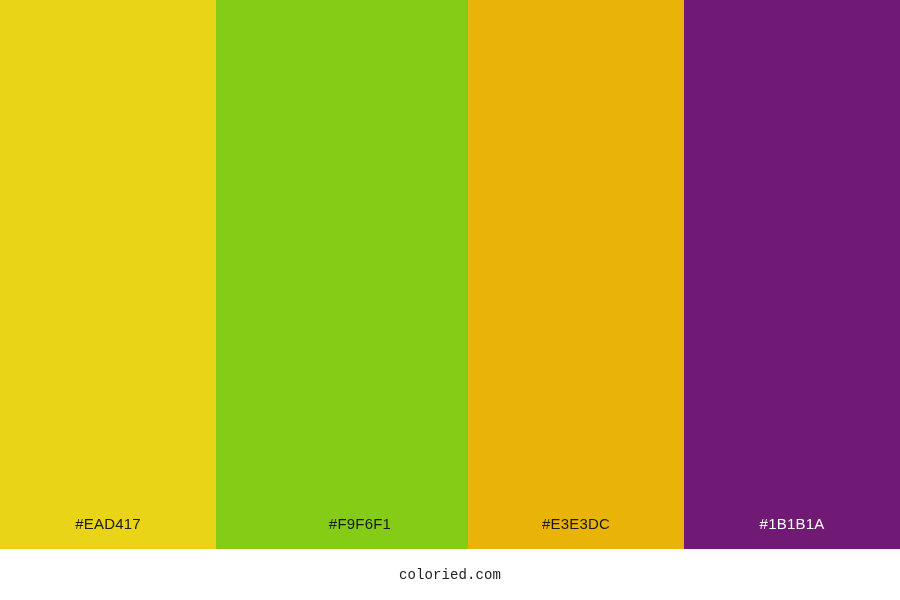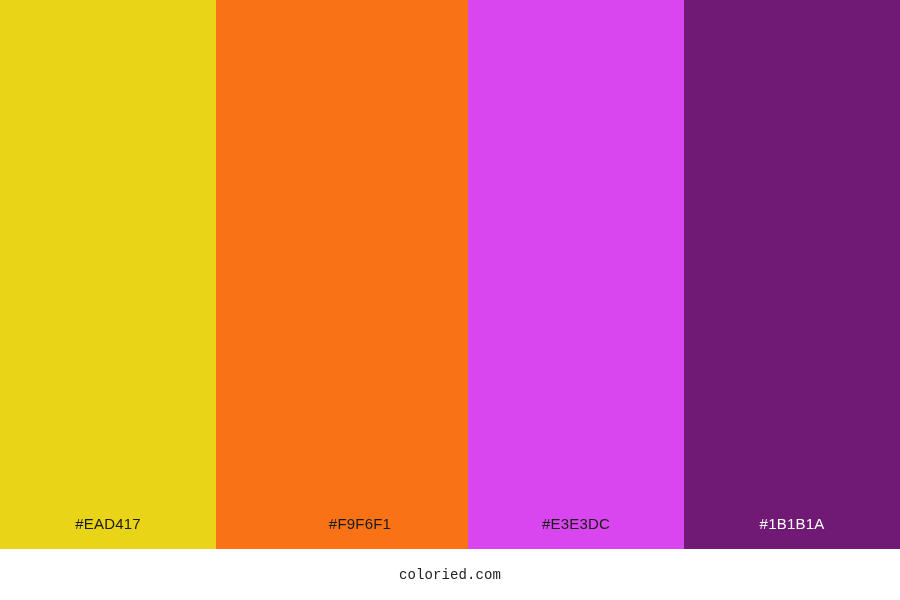--- a/index.html
+++ b/index.html
@@ -67,25 +67,25 @@
 
 <div class="palette-page" style="background-color: rgb(255, 255, 255);">
 
   <div class="swatch-strip">
 
 
     <div class="swatch" style="background-color: rgb(234, 212, 23);">
       <span class="swatch-label" style="color: rgb(27, 27, 26);">#EAD417</span>
     </div>
 
-    <div class="swatch" style="background-color: #f97316; padding-left: 36px;">
+    <div class="swatch" style="background-color: #84cc16; padding-left: 36px;">
       <span class="swatch-label" style="color: rgb(27, 27, 26);">#F9F6F1</span>
     </div>
 
-    <div class="swatch" style="background-color: #d946ef;">
+    <div class="swatch" style="background-color: #eab308;">
       <span class="swatch-label" style="color: rgb(27, 27, 26);">#E3E3DC</span>
     </div>
 
     <div class="swatch" style="background-color: #701a75;">
       <span class="swatch-label" style="color: rgb(255, 255, 255);">#1B1B1A</span>
     </div>
 
   </div>
 
   <div class="footer">

